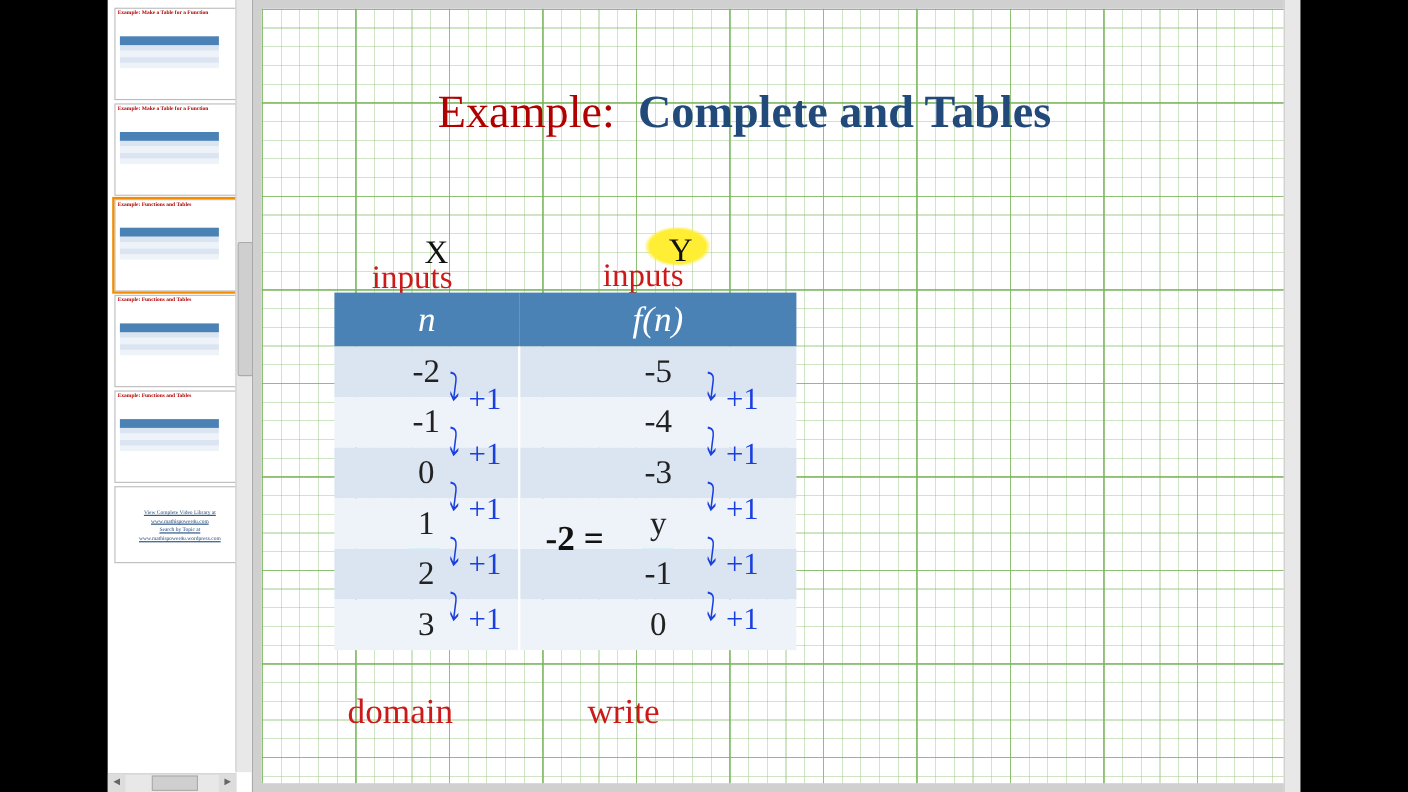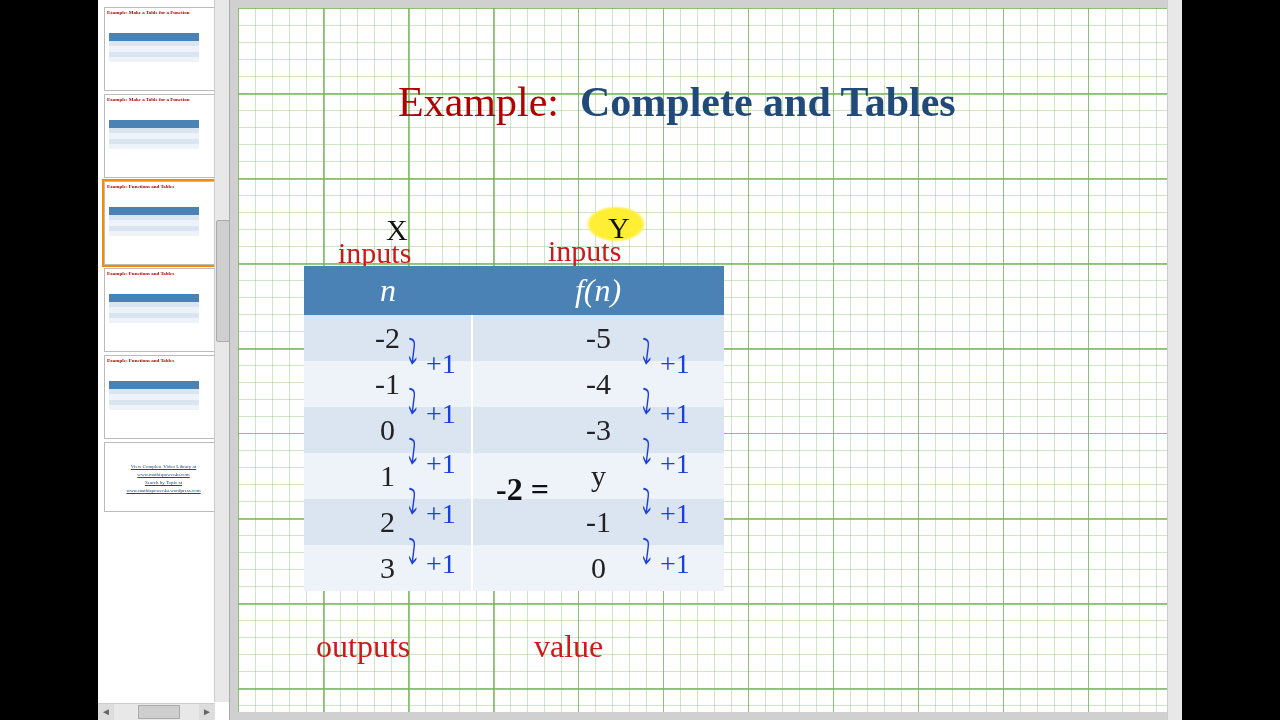--- a/index.html
+++ b/index.html
@@ -163,20 +163,20 @@
       </div>
 
       <div class="arrgrp" style="left:422px;top:340px">
         <div class="aitem"><span class="curve">⤵</span><span>+1</span></div>
         <div class="aitem"><span class="curve">⤵</span><span>+1</span></div>
         <div class="aitem"><span class="curve">⤵</span><span>+1</span></div>
         <div class="aitem"><span class="curve">⤵</span><span>+1</span></div>
         <div class="aitem"><span class="curve">⤵</span><span>+1</span></div>
       </div>
 
-      <span class="bottom" style="left:78px;top:620px">outputs</span>
-      <span class="bottom" style="left:296px;top:620px">value</span>
+      <span class="bottom" style="left:78px;top:620px">domain</span>
+      <span class="bottom" style="left:296px;top:620px">write</span>
 
     </div>
     <div class="rscroll"></div>
   </div>
 
 </div>
 
 </body></html>

